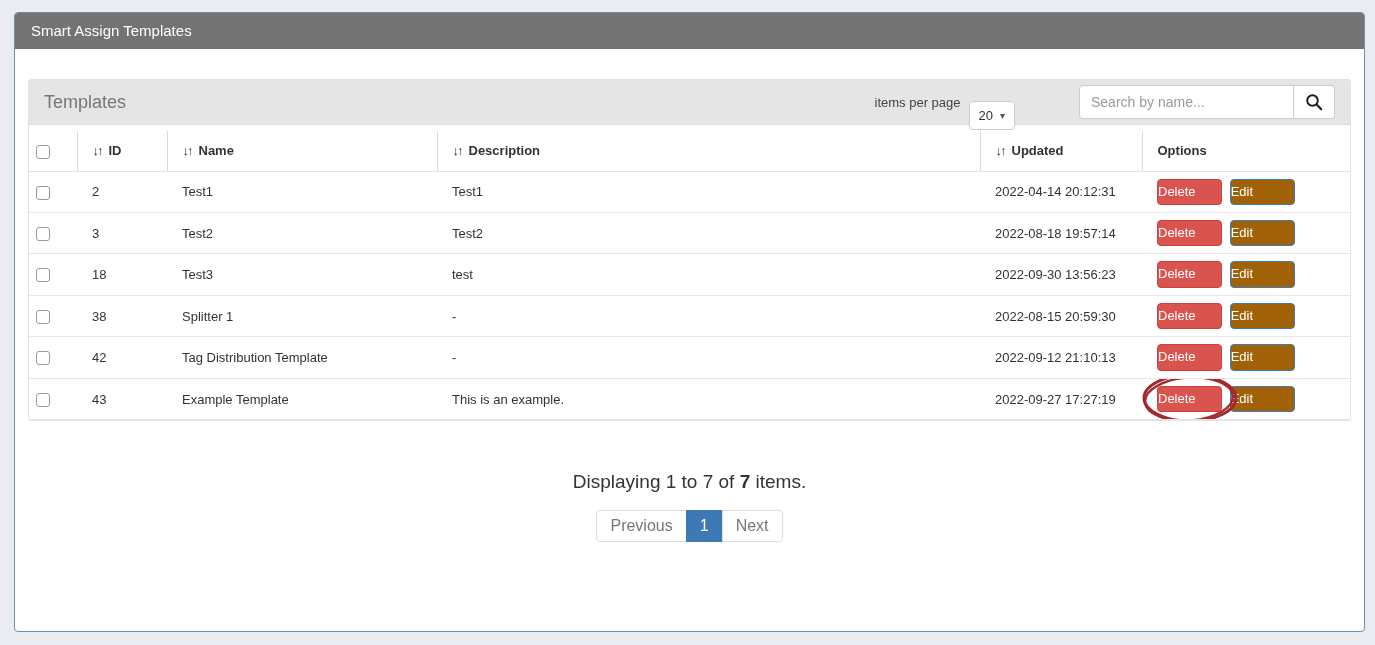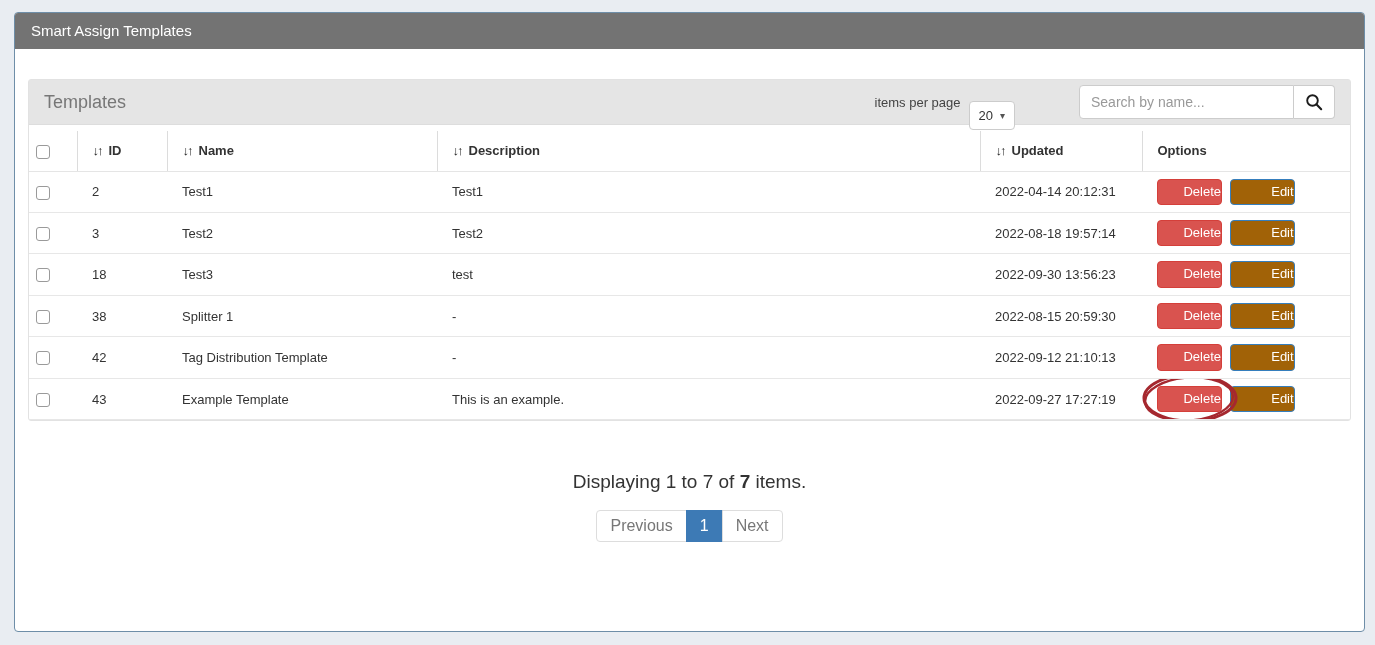--- a/index.html
+++ b/index.html
@@ -126,21 +126,21 @@
   }
   .btn {
     display:inline-block;
     font-family:"Liberation Sans", sans-serif;
     font-size:13px;
     color:#fff;
     border:1px solid transparent;
     border-radius:4px;
     padding:3px 0;
     width:65px;
-    text-align:right;
+    text-align:left;
     cursor:pointer;
     line-height:1.42;
   }
   .btn-delete { background:#d9534f; border-color:#d43f3a; }
   .btn-edit   { background:#a16207; border-color:#357ebd; margin-left:4px; }
 
   
   .circled { position:relative; display:inline-block; }
   .circle-annotation {
     position:absolute;

